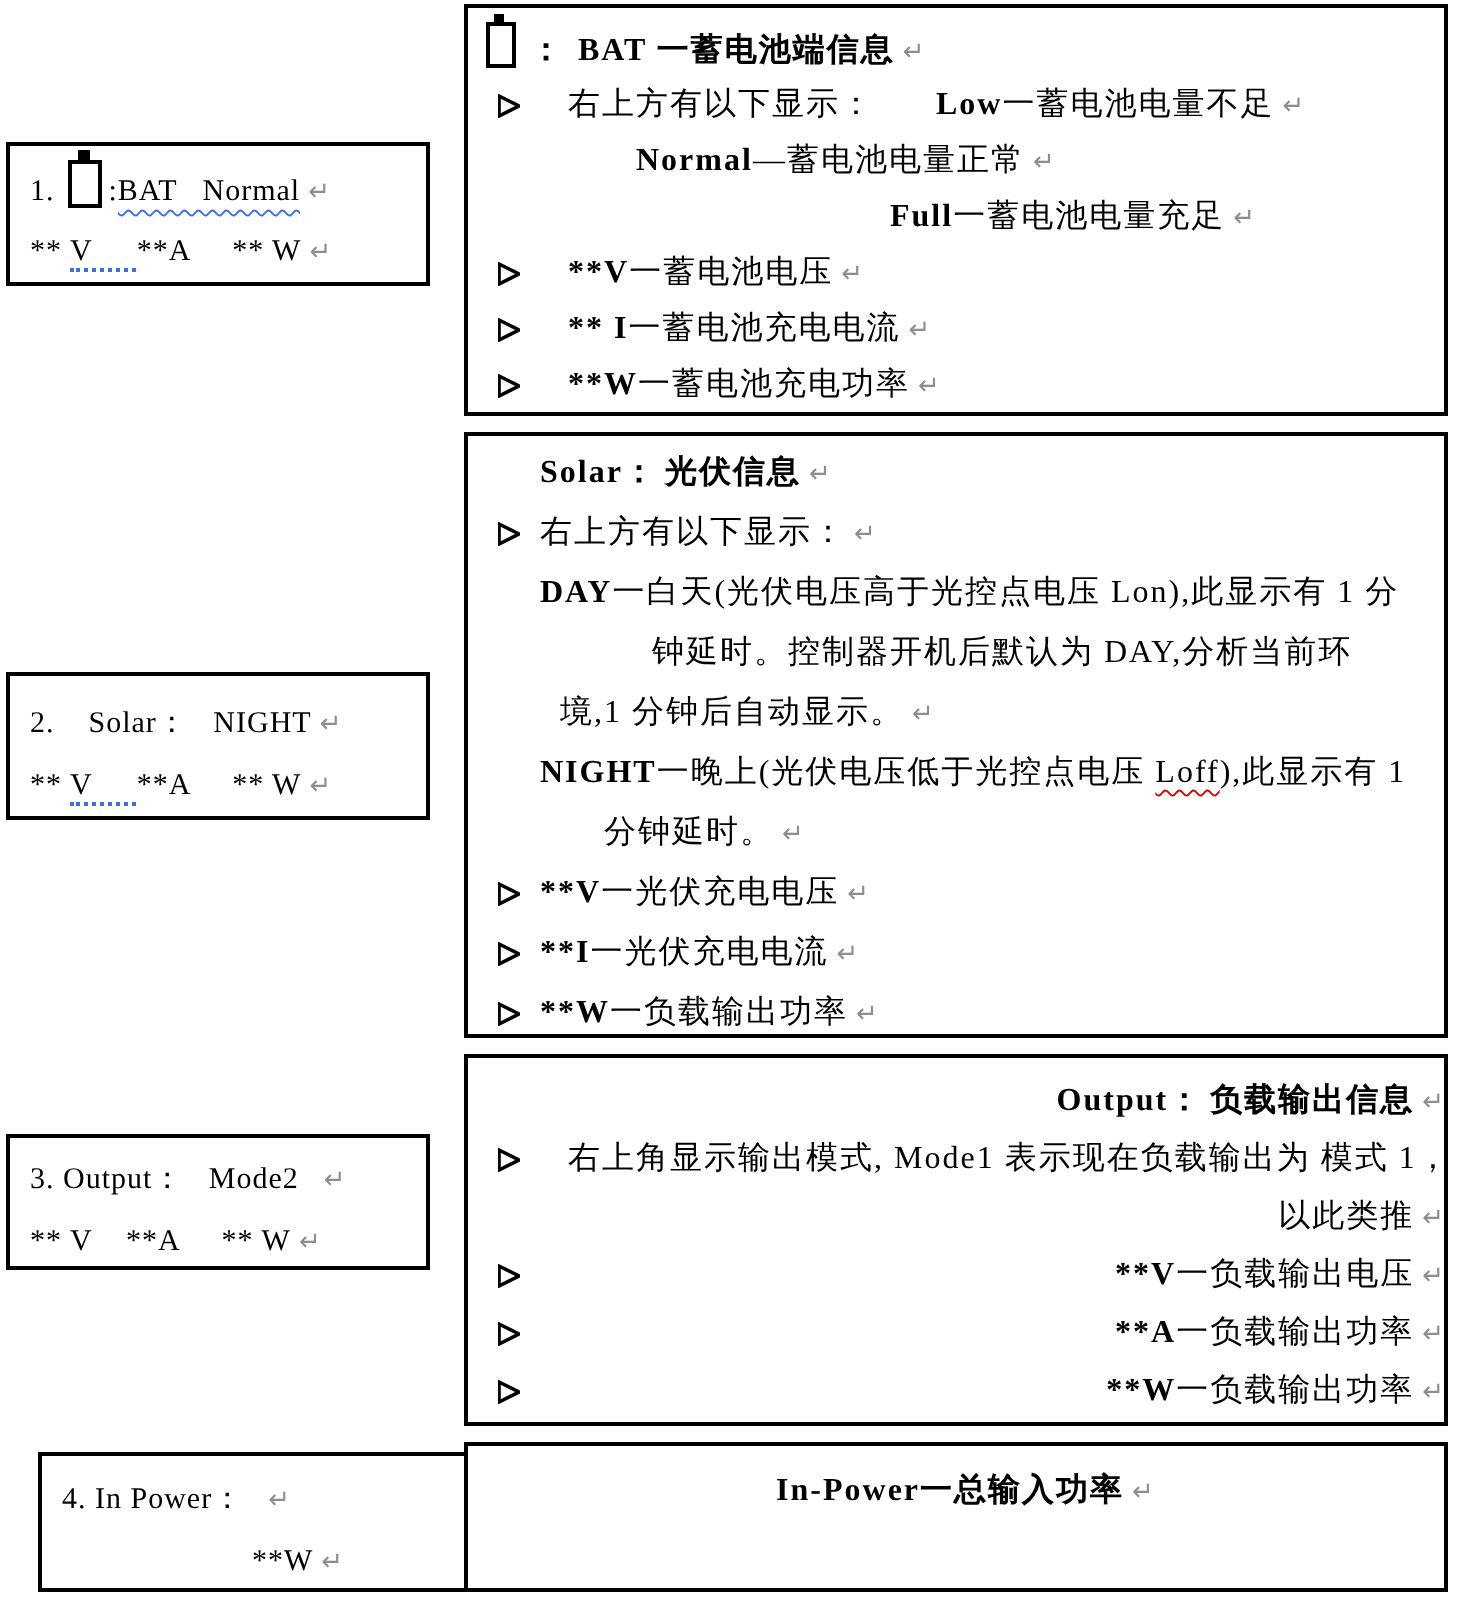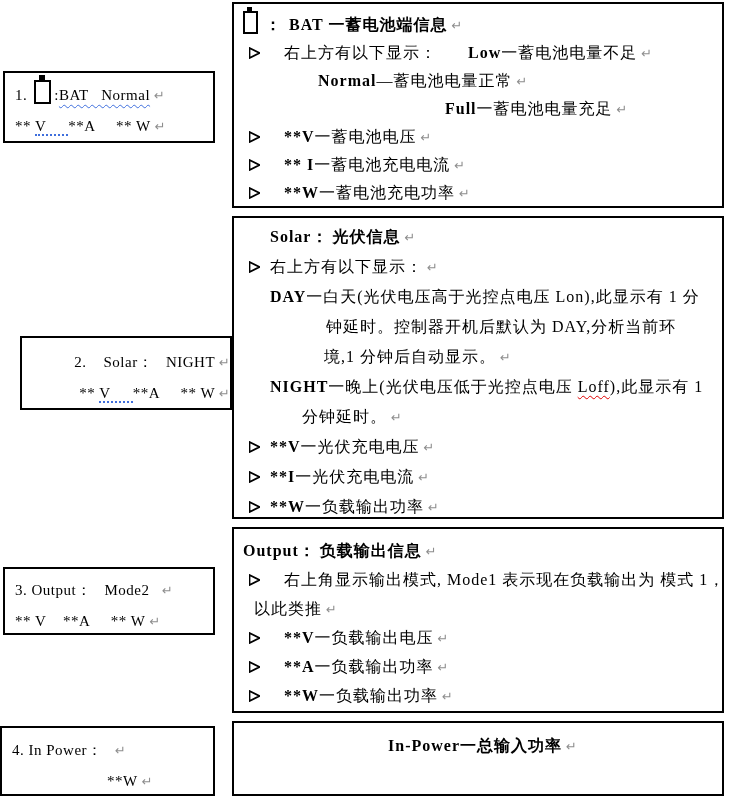--- a/index.html
+++ b/index.html
@@ -8,21 +8,21 @@
   .box span{white-space:pre;}
   
   .lbox{font-size:15px;letter-spacing:.5px;padding:7px 0 0 10px;}
   .lline{height:31px;line-height:31px;position:relative;}
   .num{margin-right:5px;}
   
   .rbox{font-size:16px;letter-spacing:1px;}
   .rline{position:relative;padding-left:9px;}
   .rb1 .rline{height:28px;line-height:28px;}
   .rb2 .rline{height:30px;line-height:30px;padding-left:36px;}
-  .rb3 .rline{height:29px;line-height:29px;}
+  .rb3 .rline{height:29px;line-height:29px;text-align:right;}
   .rb4 .rline{height:30px;line-height:30px;}
   .bold{font-weight:bold;}
   .item{padding-left:50px;}
   .item .bullet-wrap{position:absolute;left:15px;top:50%;margin-top:-6px;}
   .bullet-wrap svg{display:block;}
   .ret{color:#8e8e8e;font-size:13px;margin-left:4px;letter-spacing:0;font-family:"DejaVu Sans",sans-serif;}
   .wavy-blue{text-decoration:underline;text-decoration-style:wavy;text-decoration-color:#3f6fdd;text-decoration-thickness:1px;text-underline-offset:4px;}
   .wavy-red{text-decoration:underline;text-decoration-style:wavy;text-decoration-color:#e00000;text-decoration-thickness:1px;text-underline-offset:3px;}
   .dotv{border-bottom:2px dotted #3f6fdd;padding-right:22px;}
   
@@ -35,31 +35,31 @@
   .colon-b{margin-right:7px;}
 </style>
 </head>
 <body>
 
 <div class="box lbox" style="left:3px;top:71px;width:212px;height:72px;">
   <div class="lline"><span class="num">1.</span><span class="batt batt-lg"></span><span>:</span><span class="wavy-blue">BAT   Normal</span><span class="ret">↵</span></div>
   <div class="lline"><span>** </span><span class="dotv">V</span><span>**A     ** W</span><span class="ret">↵</span></div>
 </div>
 
-<div class="box lbox" style="left:20px;top:336px;width:212px;height:74px;padding-top:9px;text-align:right;">
+<div class="box lbox" style="left:3px;top:336px;width:212px;height:74px;padding-top:9px;">
   <div class="lline"><span>2.    Solar：   NIGHT</span><span class="ret">↵</span></div>
   <div class="lline"><span>** </span><span class="dotv">V</span><span>**A     ** W</span><span class="ret">↵</span></div>
 </div>
 
 <div class="box lbox" style="left:3px;top:567px;width:212px;height:68px;padding-top:6px;">
   <div class="lline"><span>3. Output：   Mode2  </span><span class="ret">↵</span></div>
   <div class="lline"><span>** V    **A     ** W</span><span class="ret">↵</span></div>
 </div>
 
-<div class="box lbox" style="left:0;top:726px;width:215px;height:70px;">
+<div class="box lbox" style="left:19px;top:726px;width:215px;height:70px;">
   <div class="lline"><span>4. In Power：  </span><span class="ret">↵</span></div>
   <div class="lline" style="padding-left:95px;"><span>**W</span><span class="ret">↵</span></div>
 </div>
 
 <div class="box rbox rb1" style="left:232px;top:2px;width:492px;height:206px;padding-top:7px;">
   <div class="rline"><span class="batt batt-sm"></span><span class="bold colon-b">：</span><span class="bold">BAT 一蓄电池端信息</span><span class="ret">↵</span></div>
   <div class="rline item"><span class="bullet-wrap"><svg width="11" height="12" viewBox="0 0 11 12">
           <path d="M0.5 1 L10.5 6 L0.5 11 Z" fill="none" stroke="#000" stroke-width="1.8"></path>
         </svg></span><span>右上方有以下显示：</span><span class="bold" style="margin-left:31px;">Low</span><span>一蓄电池电量不足</span><span class="ret">↵</span></div>
   <div class="rline" style="padding-left:84px;"><span class="bold">Normal</span><span>—蓄电池电量正常</span><span class="ret">↵</span></div>
@@ -75,21 +75,21 @@
         </svg></span><span class="bold">**W</span><span>一蓄电池充电功率</span><span class="ret">↵</span></div>
 </div>
 
 <div class="box rbox rb2" style="left:232px;top:216px;width:492px;height:303px;padding-top:4px;">
   <div class="rline"><span class="bold">Solar：</span><span class="bold" style="margin-left:4px;">光伏信息</span><span class="ret">↵</span></div>
   <div class="rline item"><span class="bullet-wrap"><svg width="11" height="12" viewBox="0 0 11 12">
           <path d="M0.5 1 L10.5 6 L0.5 11 Z" fill="none" stroke="#000" stroke-width="1.8"></path>
         </svg></span><span>右上方有以下显示：</span><span class="ret">↵</span></div>
   <div class="rline"><span class="bold">DAY</span><span>一白天(光伏电压高于光控点电压 Lon),此显示有 1 分</span></div>
   <div class="rline" style="padding-left:92px;"><span>钟延时。控制器开机后默认为 DAY,分析当前环</span></div>
-  <div class="rline" style="padding-left:90px;"><span>境,1 分钟后自动显示。</span><span class="ret">↵</span></div>
+  <div class="rline" style="padding-left:46px;"><span>境,1 分钟后自动显示。</span><span class="ret">↵</span></div>
   <div class="rline"><span class="bold">NIGHT</span><span>一晚上(光伏电压低于光控点电压 </span><span class="wavy-red">Loff</span><span>),此显示有 1</span></div>
   <div class="rline" style="padding-left:68px;"><span>分钟延时。</span><span class="ret">↵</span></div>
   <div class="rline item"><span class="bullet-wrap"><svg width="11" height="12" viewBox="0 0 11 12">
           <path d="M0.5 1 L10.5 6 L0.5 11 Z" fill="none" stroke="#000" stroke-width="1.8"></path>
         </svg></span><span class="bold">**V</span><span>一光伏充电电压</span><span class="ret">↵</span></div>
   <div class="rline item"><span class="bullet-wrap"><svg width="11" height="12" viewBox="0 0 11 12">
           <path d="M0.5 1 L10.5 6 L0.5 11 Z" fill="none" stroke="#000" stroke-width="1.8"></path>
         </svg></span><span class="bold">**I</span><span>一光伏充电电流</span><span class="ret">↵</span></div>
   <div class="rline item"><span class="bullet-wrap"><svg width="11" height="12" viewBox="0 0 11 12">
           <path d="M0.5 1 L10.5 6 L0.5 11 Z" fill="none" stroke="#000" stroke-width="1.8"></path>

